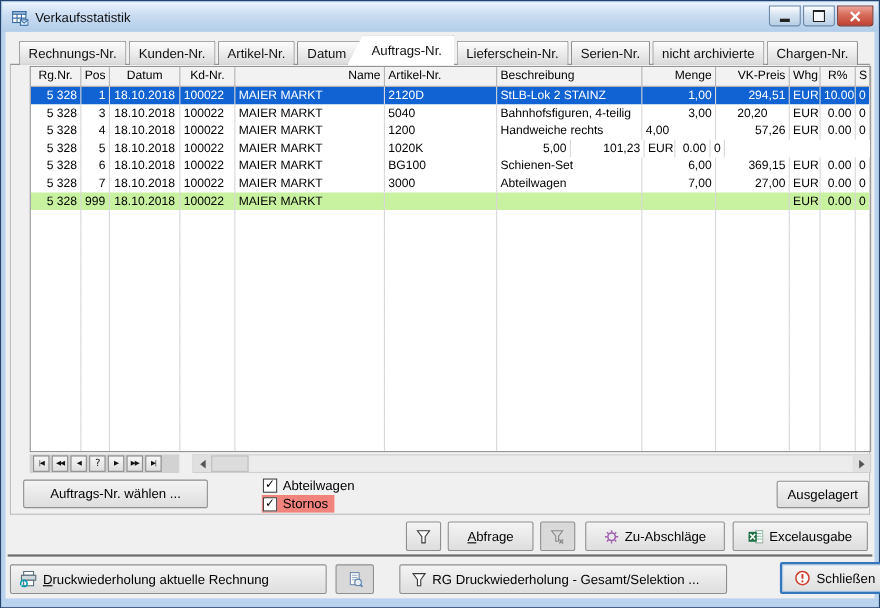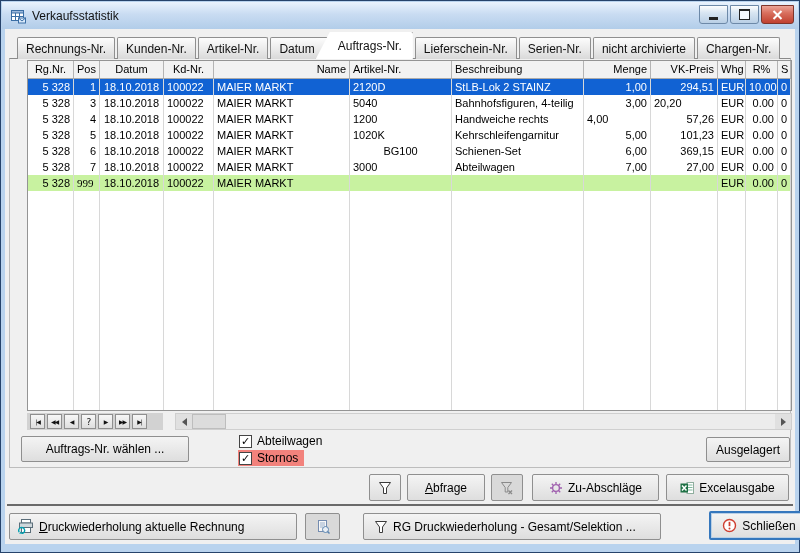--- a/index.html
+++ b/index.html
@@ -170,21 +170,21 @@
             </div>
             <div class="grow ">
               <div class="cell" style="width: 46px; text-align: right;">5 328</div>
               <div class="cell" style="width: 26px; text-align: right;">3</div>
               <div class="cell" style="width: 64px; text-align: center;">18.10.2018</div>
               <div class="cell" style="width: 50px; text-align: left;">100022</div>
               <div class="cell" style="width: 136px; text-align: left;">MAIER MARKT</div>
               <div class="cell" style="width: 102px; text-align: left;">5040</div>
               <div class="cell" style="width: 132px; text-align: left;">Bahnhofsfiguren, 4-teilig</div>
               <div class="cell" style="width: 67px; text-align: right;">3,00</div>
-              <div class="cell" style="width: 67px; text-align: left;">20,20</div>
+              <div class="cell" style="width: 67px; text-align: center;">20,20</div>
               <div class="cell" style="width: 28px; text-align: left;">EUR</div>
               <div class="cell" style="width: 32px; text-align: right;">0.00</div>
               <div class="cell" style="width: 13px; text-align: right;">0</div>
             </div>
             <div class="grow ">
               <div class="cell" style="width: 46px; text-align: right;">5 328</div>
               <div class="cell" style="width: 26px; text-align: right;">4</div>
               <div class="cell" style="width: 64px; text-align: center;">18.10.2018</div>
               <div class="cell" style="width: 50px; text-align: left;">100022</div>
               <div class="cell" style="width: 136px; text-align: left;">MAIER MARKT</div>
@@ -196,34 +196,33 @@
               <div class="cell" style="width: 32px; text-align: right;">0.00</div>
               <div class="cell" style="width: 13px; text-align: right;">0</div>
             </div>
             <div class="grow ">
               <div class="cell" style="width: 46px; text-align: right;">5 328</div>
               <div class="cell" style="width: 26px; text-align: right;">5</div>
               <div class="cell" style="width: 64px; text-align: center;">18.10.2018</div>
               <div class="cell" style="width: 50px; text-align: left;">100022</div>
               <div class="cell" style="width: 136px; text-align: left;">MAIER MARKT</div>
               <div class="cell" style="width: 102px; text-align: left;">1020K</div>
-              <div class="cell" style="width: 132px; text-align: left;">Kehrschleifengarnitur</div>
               <div class="cell" style="width: 67px; text-align: right;">5,00</div>
               <div class="cell" style="width: 67px; text-align: right;">101,23</div>
               <div class="cell" style="width: 28px; text-align: left;">EUR</div>
               <div class="cell" style="width: 32px; text-align: right;">0.00</div>
               <div class="cell" style="width: 13px; text-align: right;">0</div>
             </div>
             <div class="grow ">
               <div class="cell" style="width: 46px; text-align: right;">5 328</div>
               <div class="cell" style="width: 26px; text-align: right;">6</div>
               <div class="cell" style="width: 64px; text-align: center;">18.10.2018</div>
               <div class="cell" style="width: 50px; text-align: left;">100022</div>
               <div class="cell" style="width: 136px; text-align: left;">MAIER MARKT</div>
-              <div class="cell" style="width: 102px; text-align: center;">BG100</div>
+              <div class="cell" style="width: 102px; text-align: left;">BG100</div>
               <div class="cell" style="width: 132px; text-align: left;">Schienen-Set</div>
               <div class="cell" style="width: 67px; text-align: right;">6,00</div>
               <div class="cell" style="width: 67px; text-align: right;">369,15</div>
               <div class="cell" style="width: 28px; text-align: left;">EUR</div>
               <div class="cell" style="width: 32px; text-align: right;">0.00</div>
               <div class="cell" style="width: 13px; text-align: right;">0</div>
             </div>
             <div class="grow ">
               <div class="cell" style="width: 46px; text-align: right;">5 328</div>
               <div class="cell" style="width: 26px; text-align: right;">7</div>
@@ -233,21 +232,21 @@
               <div class="cell" style="width: 102px; text-align: left;">3000</div>
               <div class="cell" style="width: 132px; text-align: left;">Abteilwagen</div>
               <div class="cell" style="width: 67px; text-align: right;">7,00</div>
               <div class="cell" style="width: 67px; text-align: right;">27,00</div>
               <div class="cell" style="width: 28px; text-align: left;">EUR</div>
               <div class="cell" style="width: 32px; text-align: right;">0.00</div>
               <div class="cell" style="width: 13px; text-align: right;">0</div>
             </div>
             <div class="grow total">
               <div class="cell" style="width: 46px; text-align: right;">5 328</div>
-              <div class="cell" style="width: 26px; text-align: left; font-family: Liberation Serif, serif;">999</div>
+              <div class="cell" style="width: 26px; text-align: center;">999</div>
               <div class="cell" style="width: 64px; text-align: center;">18.10.2018</div>
               <div class="cell" style="width: 50px; text-align: left;">100022</div>
               <div class="cell" style="width: 136px; text-align: left;">MAIER MARKT</div>
               <div class="cell" style="width: 102px; text-align: left;"></div>
               <div class="cell" style="width: 132px; text-align: left;"></div>
               <div class="cell" style="width: 67px; text-align: right;"></div>
               <div class="cell" style="width: 67px; text-align: right;"></div>
               <div class="cell" style="width: 28px; text-align: left;">EUR</div>
               <div class="cell" style="width: 32px; text-align: right;">0.00</div>
               <div class="cell" style="width: 13px; text-align: right;">0</div>

